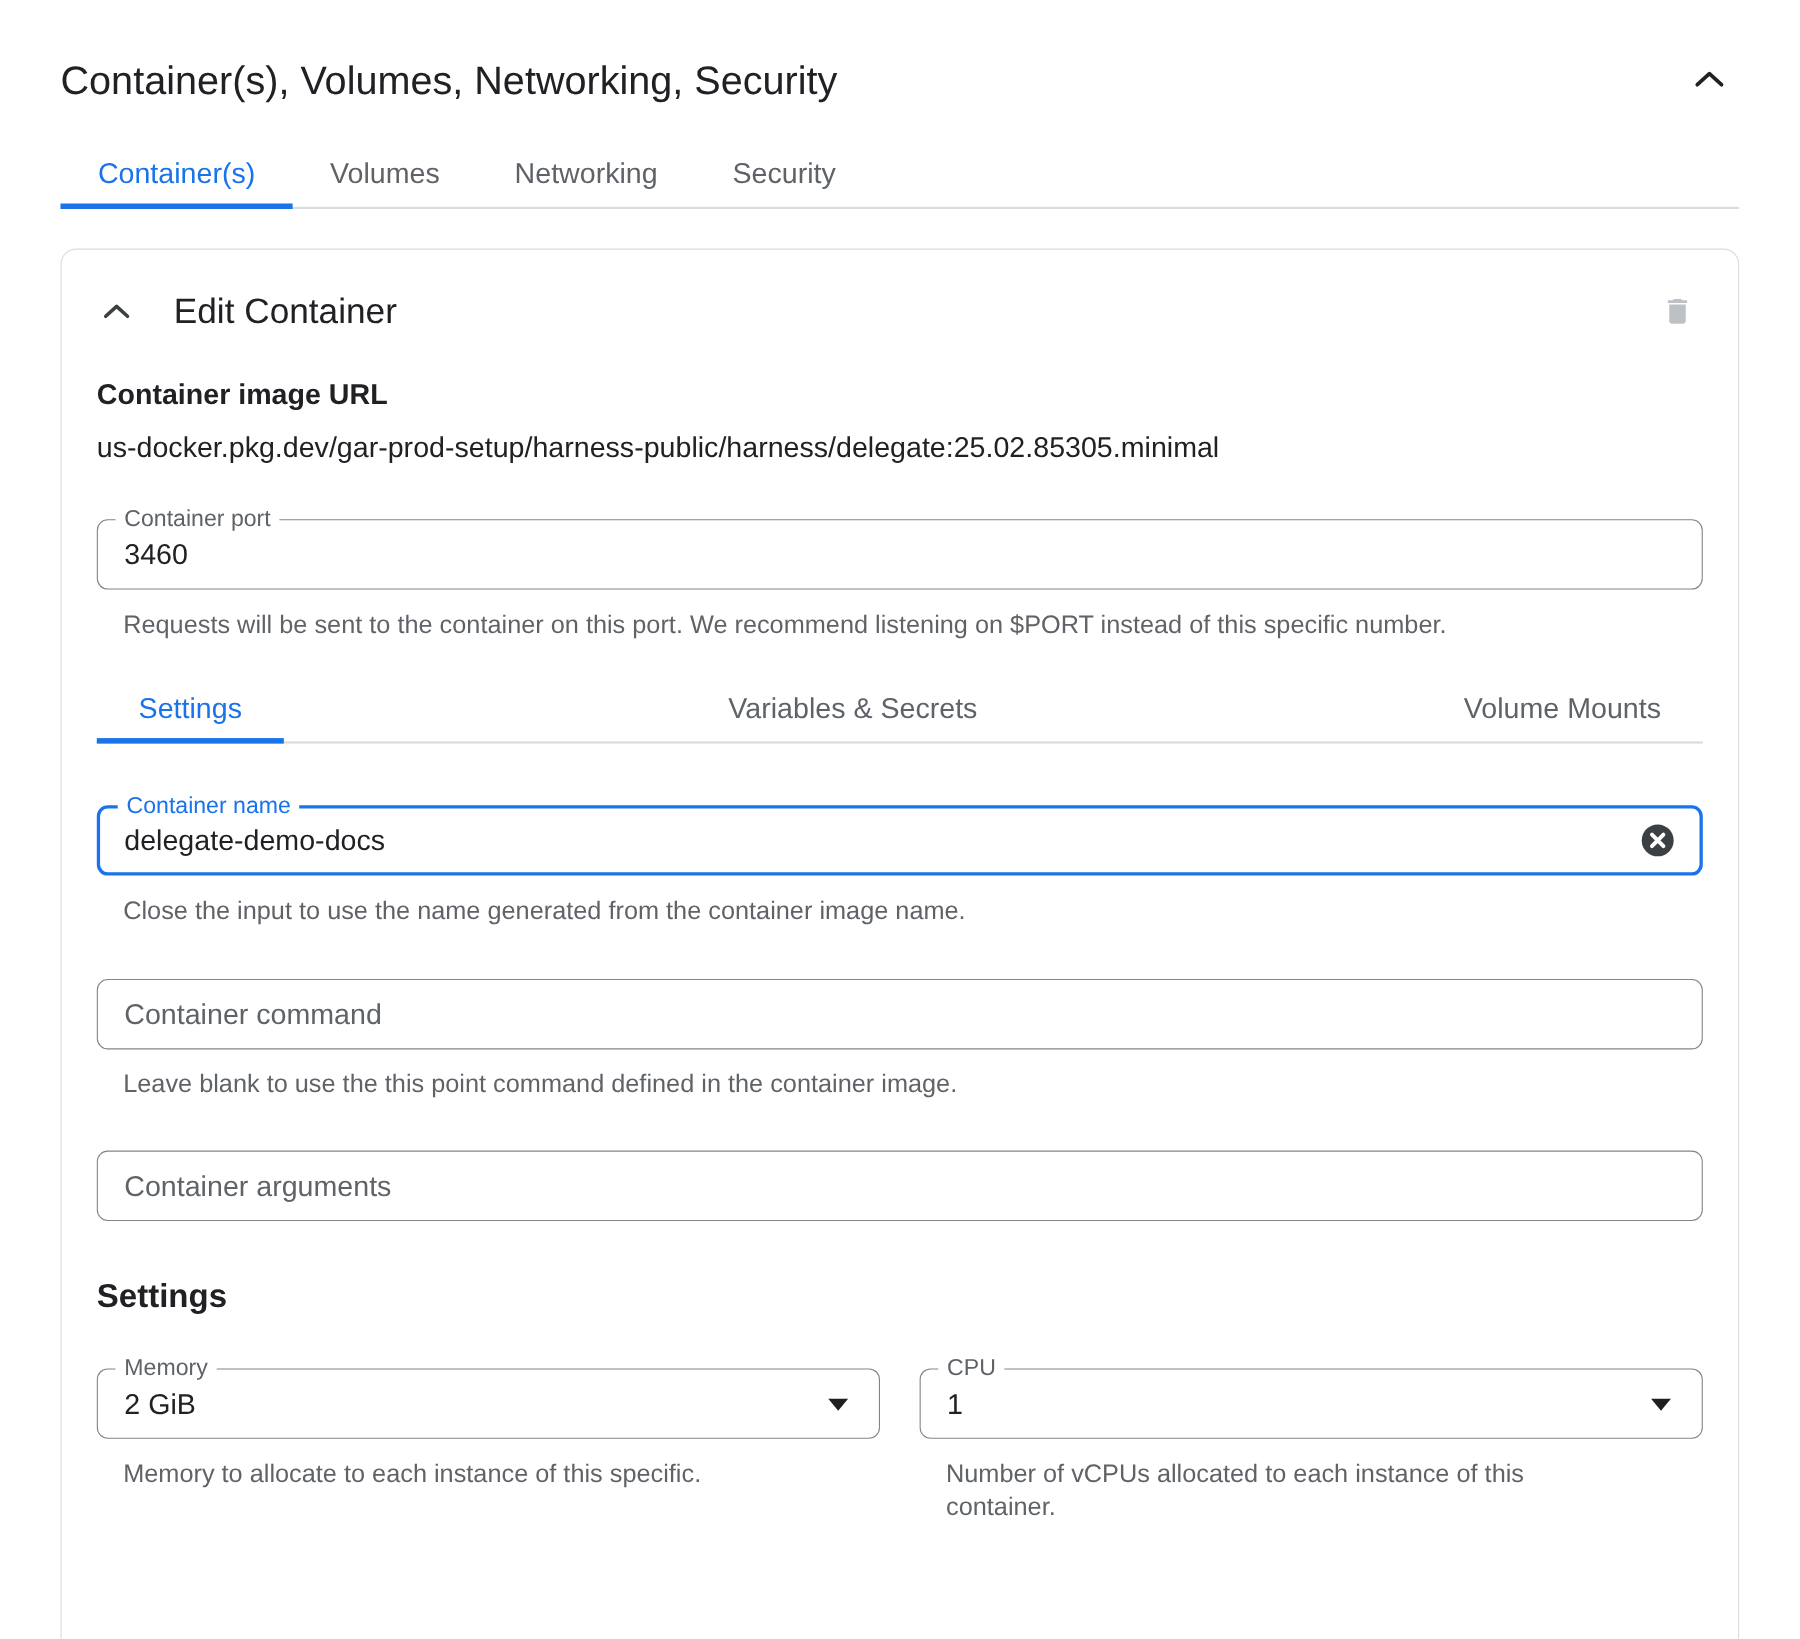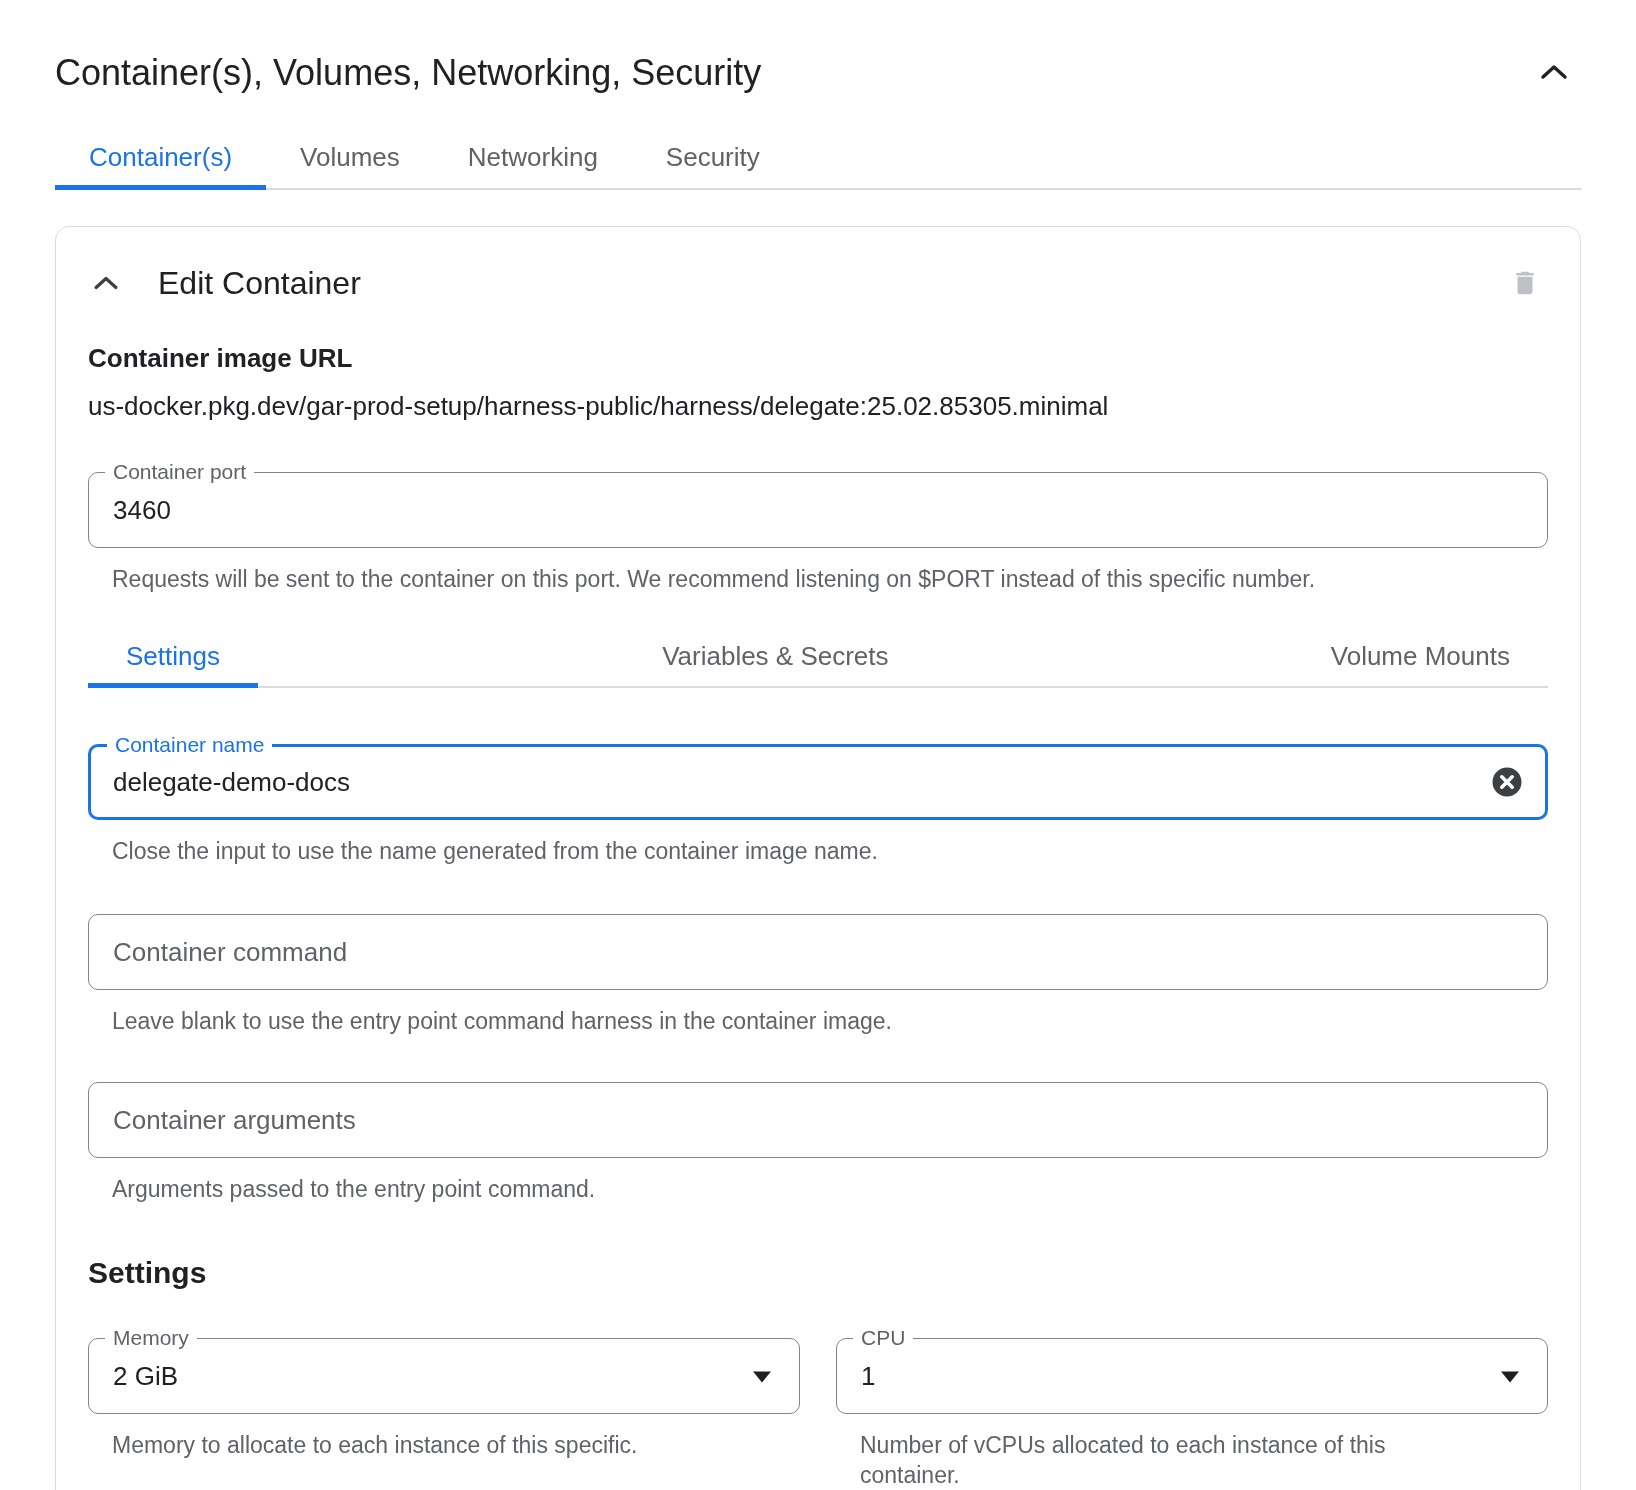--- a/index.html
+++ b/index.html
@@ -33,21 +33,21 @@
   .card-header { display:flex; align-items:center; margin-bottom:34px; height:52px; }
   .section-toggle { background:none; border:none; padding:4px; line-height:0; cursor:pointer; }
   .card-title { font-size:32px; font-weight:400; margin:0 0 0 34px; }
   .delete-btn { margin-left:auto; background:none; border:none; padding:4px 8px; line-height:0; cursor:pointer; }
 
   .image-url-label { font-size:26px; font-weight:700; margin:6px 0 16px; }
   .image-url-value { font-size:26px; line-height:32px; margin:0 0 50px; word-break:break-all; }
 
   
   .field {
-    position:relative; height:76px; border:1px solid #80868b; border-radius:10px;
+    position:relative; height:64px; border:1px solid #80868b; border-radius:10px;
     display:flex; align-items:center; background:#fff;
   }
   .field .float-label {
     position:absolute; top:-14px; left:16px; background:#fff; padding:0 8px;
     font-size:21px; line-height:26px; color:#5f6368; white-space:nowrap;
   }
   .field input {
     width:100%; height:100%; border:none; outline:none; background:transparent;
     font-family:inherit; font-size:26px; color:#202124; padding:0 24px; border-radius:10px;
   }
@@ -164,28 +164,27 @@
           </span>
         </button>
       </div>
       <div class="helper">Close the input to use the name generated from the container image name.</div>
     </div>
 
     <div class="group-command">
       <div class="field">
         <input type="text" placeholder="Container command" style="">
       </div>
-      <div class="helper">Leave blank to use the entry point command harness in the container image.</div>
+      <div class="helper">Leave blank to use the this point command defined in the container image.</div>
     </div>
 
     <div class="group-args">
       <div class="field">
         <input type="text" placeholder="Container arguments" style="">
       </div>
-      <div class="helper">Arguments passed to the entry point command.</div>
     </div>
 
     <h3 class="resources-heading">Settings</h3>
 
     <div class="resource-row">
       <div class="resource-col">
         <div class="field select-field">
           <span class="float-label">Memory</span>
           <span class="select-value">2 GiB</span>
           <span class="select-caret"></span>

